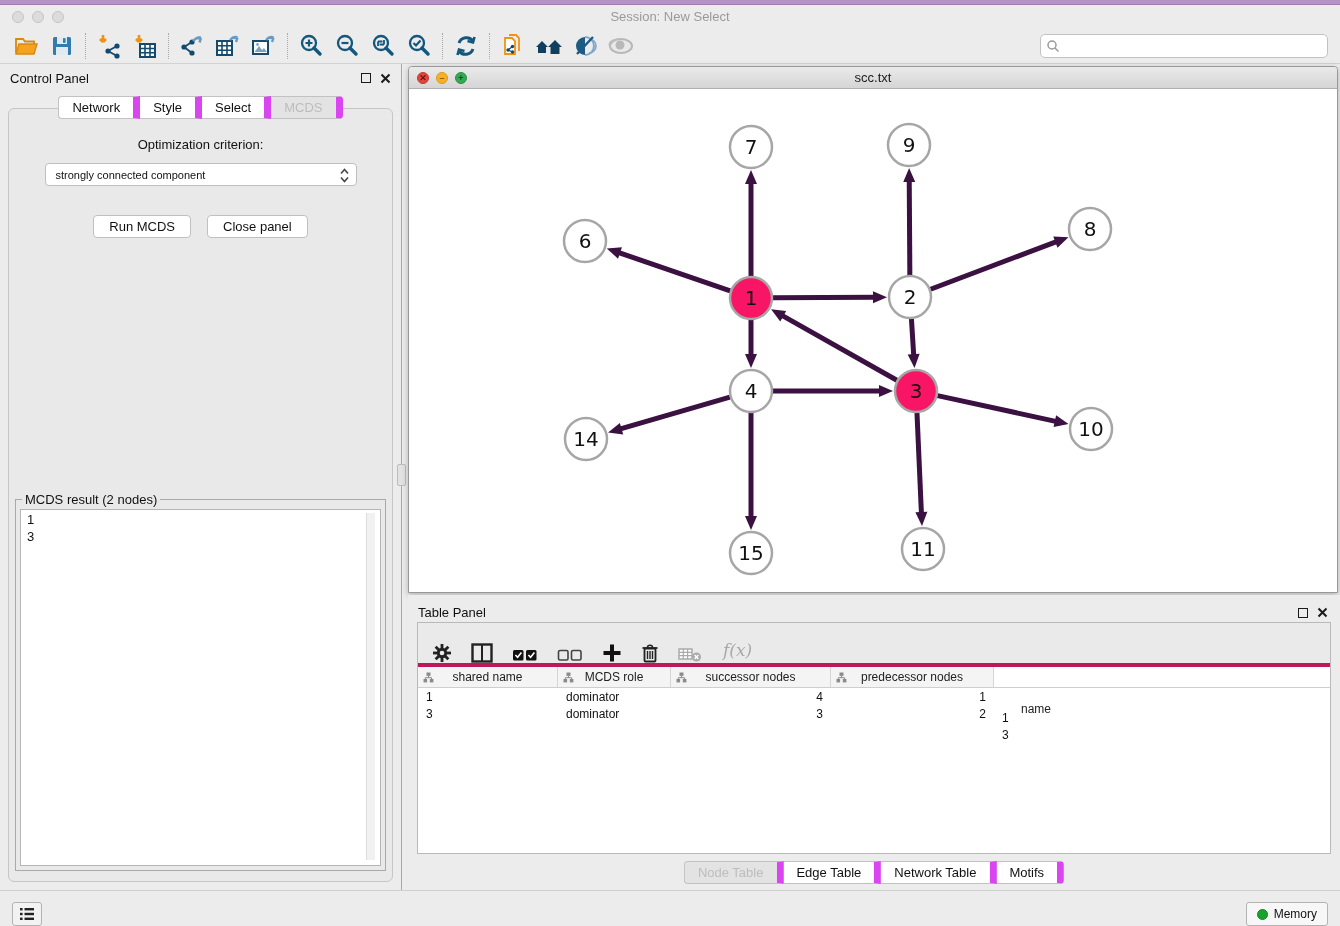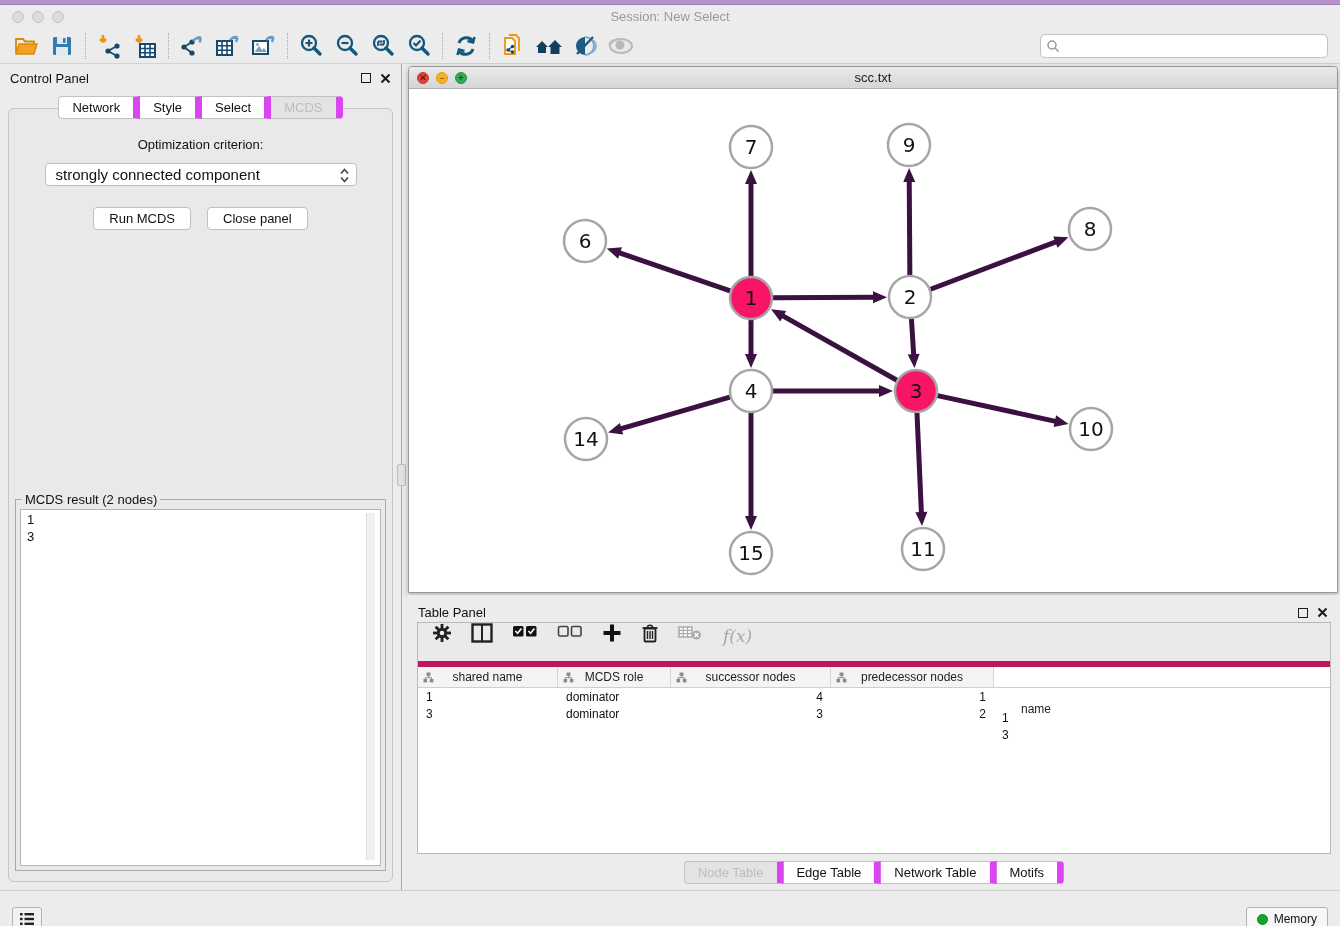--- a/index.html
+++ b/index.html
@@ -29,23 +29,23 @@
   .panel-title { font-size:13px; color:#111; }
   .panel-header-icons { margin-left:auto; display:flex; align-items:center; gap:9px; }
   .float-icon { width:10px; height:10px; border:1.5px solid #1a1a1a; background:transparent; }
   .tabs-row { position:relative; z-index:2; display:flex; justify-content:center; margin-top:4px; }
   .seg { font-size:13px; padding:3px 13px; background:#fff; border-top:1px solid #c2c2c2; border-bottom:1px solid #c2c2c2; border-right:7px solid #d946ef; color:#111; cursor:default; }
   .seg:first-child { border-left:1px solid #c2c2c2; border-radius:4px 0 0 4px; }
   .seg:last-child { border-radius:0 4px 4px 0; }
   .seg.active { background:#e3e3e3; color:#bdbdbd; }
   .cp-content { position:absolute; left:8px; right:8px; top:44px; bottom:8px; background:#e9e9e9; border:1px solid #c6c6c6; border-radius:6px; }
   .opt-label { margin-top:28px; text-align:center; font-size:13px; color:#111; }
-  .dropdown { position:relative; margin:11px auto 0; width:312px; height:23px; background:#fff; border:1px solid #bfbfbf; border-radius:4px; display:flex; align-items:center; padding-left:10px; font-size:15px; color:#111; }
+  .dropdown { position:relative; margin:11px auto 0; width:312px; height:23px; background:#fff; border:1px solid #bfbfbf; border-radius:4px; display:flex; align-items:center; padding-left:10px; font-size:11px; color:#111; }
   .dd-chevrons { position:absolute; right:6px; top:3px; }
-  .btn-row { margin-top:21px; display:flex; justify-content:center; gap:16px; }
+  .btn-row { margin-top:29px; display:flex; justify-content:center; gap:16px; }
   .btn { height:23px; padding:0 15px; background:#fff; border:1px solid #c0c0c0; border-radius:4px; font-size:13px; color:#111; display:flex; align-items:center; }
   .result-fieldset { position:absolute; left:6px; right:6px; top:383px; bottom:10px; border:1px solid #a9a9a9; margin:0; padding:0; background:#e9e9e9; }
   .result-fieldset legend { font-size:13px; color:#111; margin-left:6px; padding:0 3px; }
   .result-box { position:absolute; left:4px; right:4px; top:2px; bottom:4px; background:#fff; border:1px solid #b5b5b5; font-size:13px; line-height:17px; color:#111; padding:1px 6px; white-space:pre-line; }
   .result-scroll { position:absolute; right:5px; top:3px; bottom:5px; width:9px; background:#f1f1f1; border-left:1px solid #ddd; }
 
   
   .v-split-nub { position:absolute; left:397px; top:400px; width:9px; height:22px; background:#e2e2e2; border:1px solid #bdbdbd; border-radius:2px; }
 
   
@@ -56,33 +56,33 @@
   .nl.red { background:#e2463d; border:1px solid #c33931; color:#731510; }
   .nl.yellow { background:#f6b224; border:1px solid #dd9c17; color:#8a5d06; }
   .nl.green { background:#35a853; border:1px solid #2a9247; color:#0c5222; }
   .nw-title { position:absolute; left:0; right:0; top:3px; text-align:center; font-size:13px; color:#1a1a1a; }
   .nw-canvas { width:928px; height:503px; background:#fff; }
 
   
   .table-panel { position:absolute; left:408px; top:531px; width:932px; height:295px; background:#ececec; }
   .tp-header { height:35px; display:flex; align-items:center; padding:0 12px 0 10px; }
   .tp-box { position:absolute; left:9px; right:9px; top:27px; bottom:36px; background:#fff; border:1px solid #b9b9b9; }
-  .tp-toolbar { height:44px; background:#eaeaea; border-bottom:6px solid #be185d; display:flex; align-items:flex-start; padding-left:14px; gap:19px; }
+  .tp-toolbar { height:44px; background:#eaeaea; border-bottom:4px solid #be185d; display:flex; align-items:flex-end; padding-left:14px; gap:19px; }
   .tp-table { font-size:12px; }
   .th-row { display:flex; height:21px; border-bottom:1px solid #cfcfcf; }
   .th { position:relative; background:#f4f4f4; border-right:1px solid #d5d5d5; display:flex; align-items:center; justify-content:center; color:#222; }
   .th .tree-ic { position:absolute; left:5px; top:5px; }
   .td-row { display:flex; height:17px; align-items:center; }
   .td { padding:0 8px; color:#111; overflow:hidden; white-space:nowrap; }
   .c0 { width:140px; } .c1 { width:113px; } .c2 { width:160px; } .c3 { width:163px; } .c4 { width:85px;margin-top:42px; }
   .num { text-align:right; }
   .tp-tabs { position:absolute; left:50%; transform:translateX(-50%); bottom:6px; display:flex; }
 
   
-  .statusbar { height:36px; border-top:1px solid #cfcfcf; background:#ececec; display:flex; align-items:flex-start; padding:16px 12px; }
+  .statusbar { height:36px; border-top:1px solid #cfcfcf; background:#ececec; display:flex; align-items:flex-end; padding:0 12px; }
   .list-btn { width:30px; height:24px; border:1px solid #b3b3b3; border-radius:3px; background:#f2f2f2; display:flex; align-items:center; justify-content:center; }
   .memory-btn { margin-left:auto; height:24px; border:1px solid #b3b3b3; border-radius:3px; background:#f7f7f7; display:flex; align-items:center; gap:6px; padding:0 10px; font-size:12px; color:#111; }
   .mem-dot { width:11px; height:11px; border-radius:50%; background:#15a32c; border:1px solid #0d8a20; }
 
   svg { display:block; }
   .gray-eye { opacity:.55; }
 </style>
 </head>
 <body>
 

